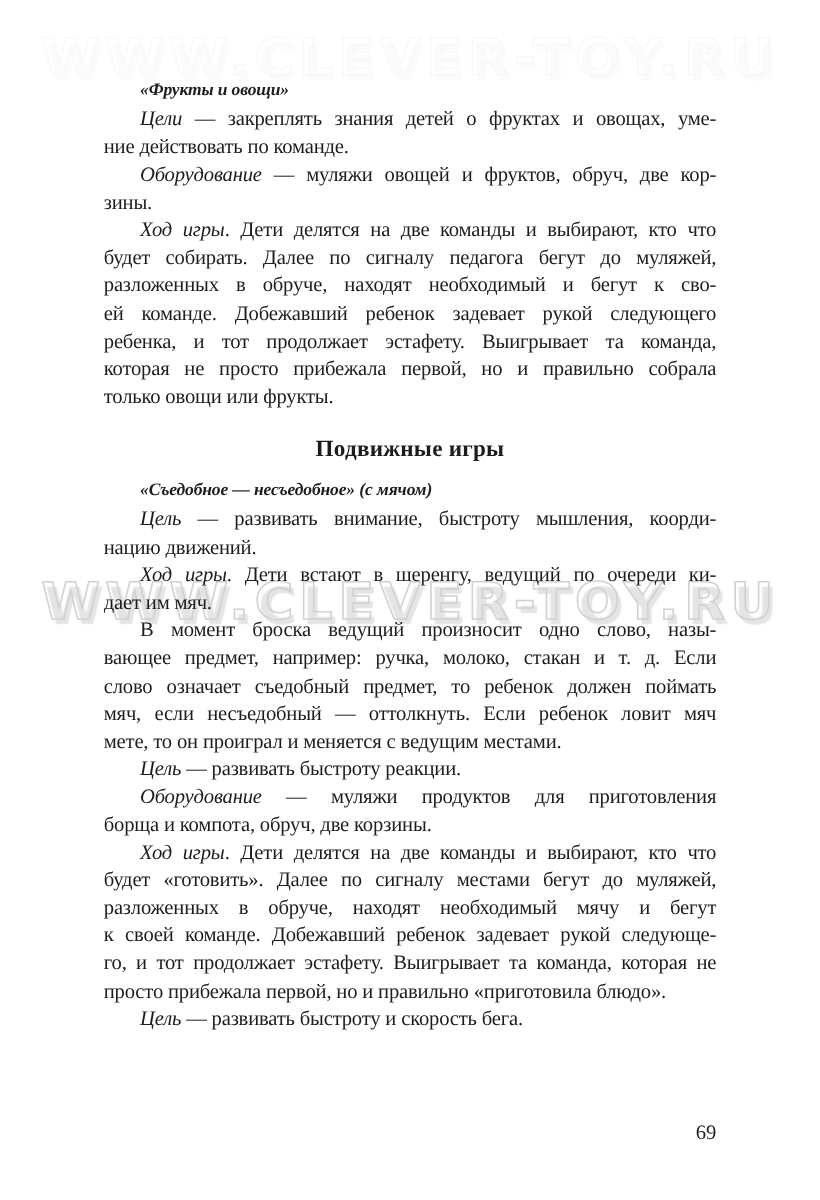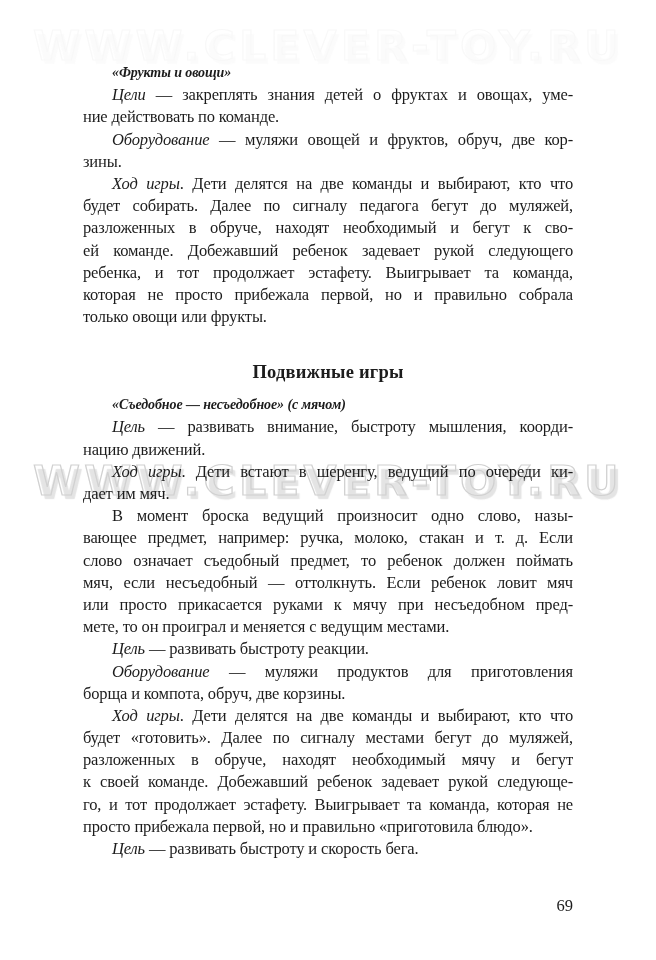--- a/index.html
+++ b/index.html
@@ -44,21 +44,21 @@
     font-weight: bold;
     font-style: italic;
     text-indent: 29px;
     letter-spacing: -0.1px;
   }
   .section-heading {
     font-size: 18.5px;
     line-height: 24px;
     font-weight: bold;
     text-align: center;
-    margin-top: 32px;
+    margin-top: 20px;
     margin-bottom: 10px;
     letter-spacing: 0.2px;
   }
   .page-number {
     position: absolute;
     right: 83px; bottom: 44px;
     font-size: 16.5px;
     z-index: 2;
   }
   .watermark {
@@ -113,21 +113,20 @@
       </div>
       <div class="paragraph">
         <div class="line indent"><i>Ход игры</i>. Дети встают в шеренгу, ведущий по очереди ки-</div>
         <div class="line last">дает им мяч.</div>
       </div>
       <div class="paragraph">
         <div class="line indent">В момент броска ведущий произносит одно слово, назы-</div>
         <div class="line">вающее предмет, например: ручка, молоко, стакан и т. д. Если</div>
         <div class="line">слово означает съедобный предмет, то ребенок должен поймать</div>
         <div class="line">мяч, если несъедобный — оттолкнуть. Если ребенок ловит мяч</div>
-        <div class="line">или просто прикасается руками к мячу при несъедобном пред-</div>
         <div class="line last">мете, то он проиграл и меняется с ведущим местами.</div>
       </div>
       <div class="paragraph">
         <div class="line indent last"><i>Цель</i> — развивать быстроту реакции.</div>
       </div>
       <div class="paragraph">
         <div class="line indent"><i>Оборудование</i> — муляжи продуктов для приготовления</div>
         <div class="line last">борща и компота, обруч, две корзины.</div>
       </div>
       <div class="paragraph">

